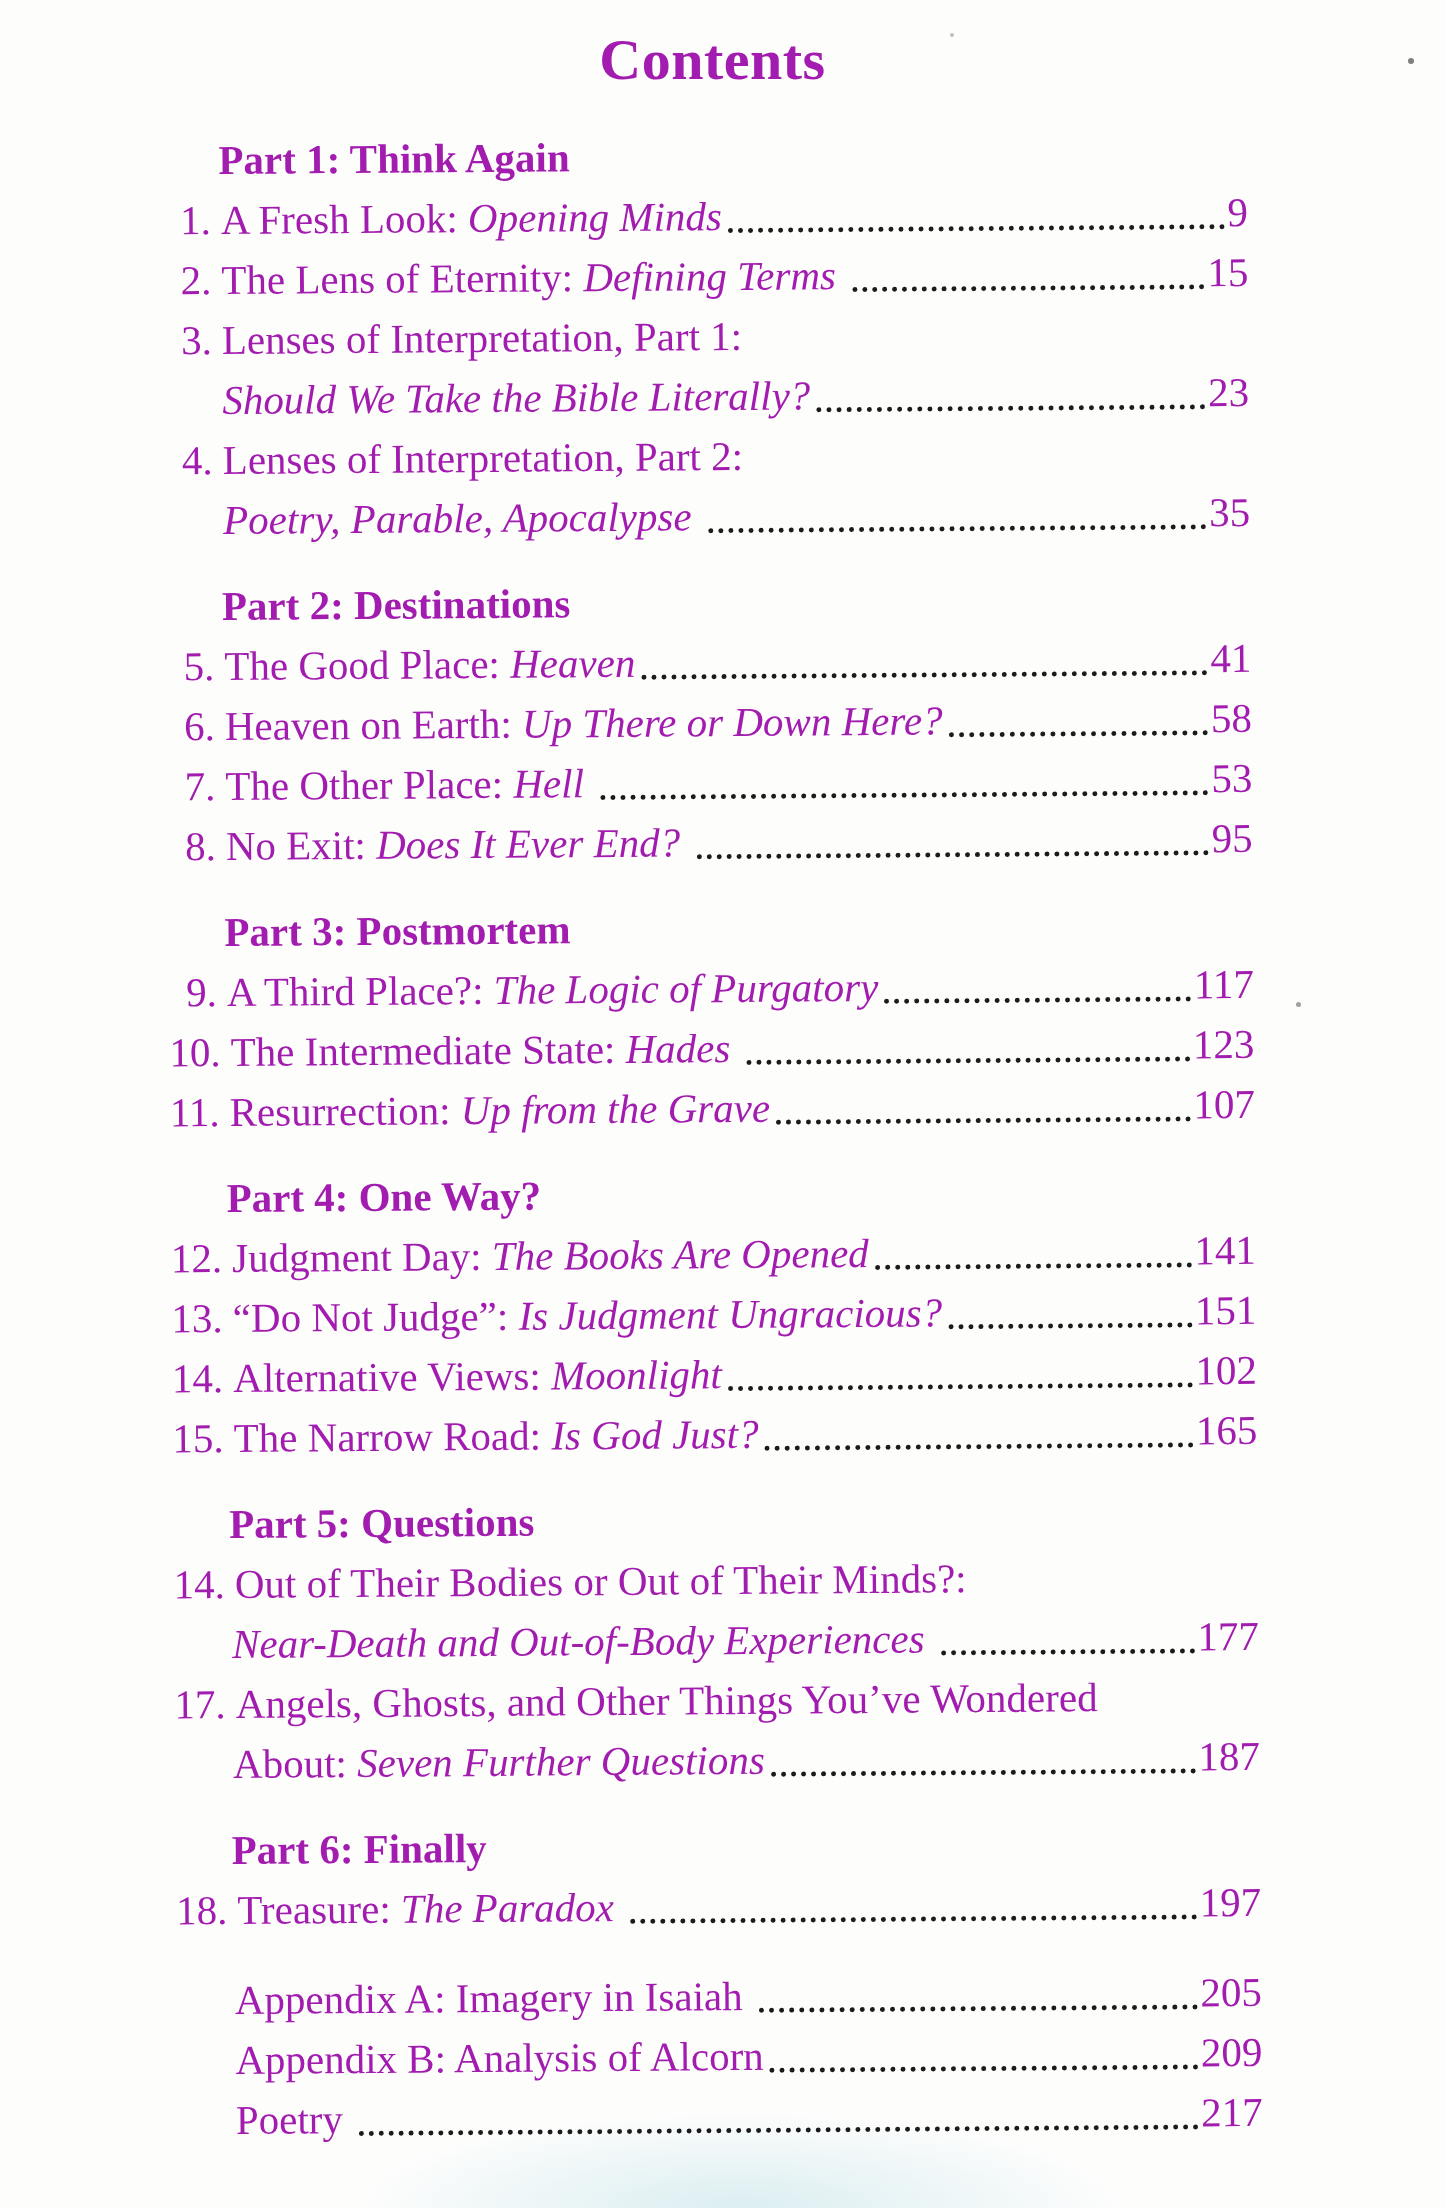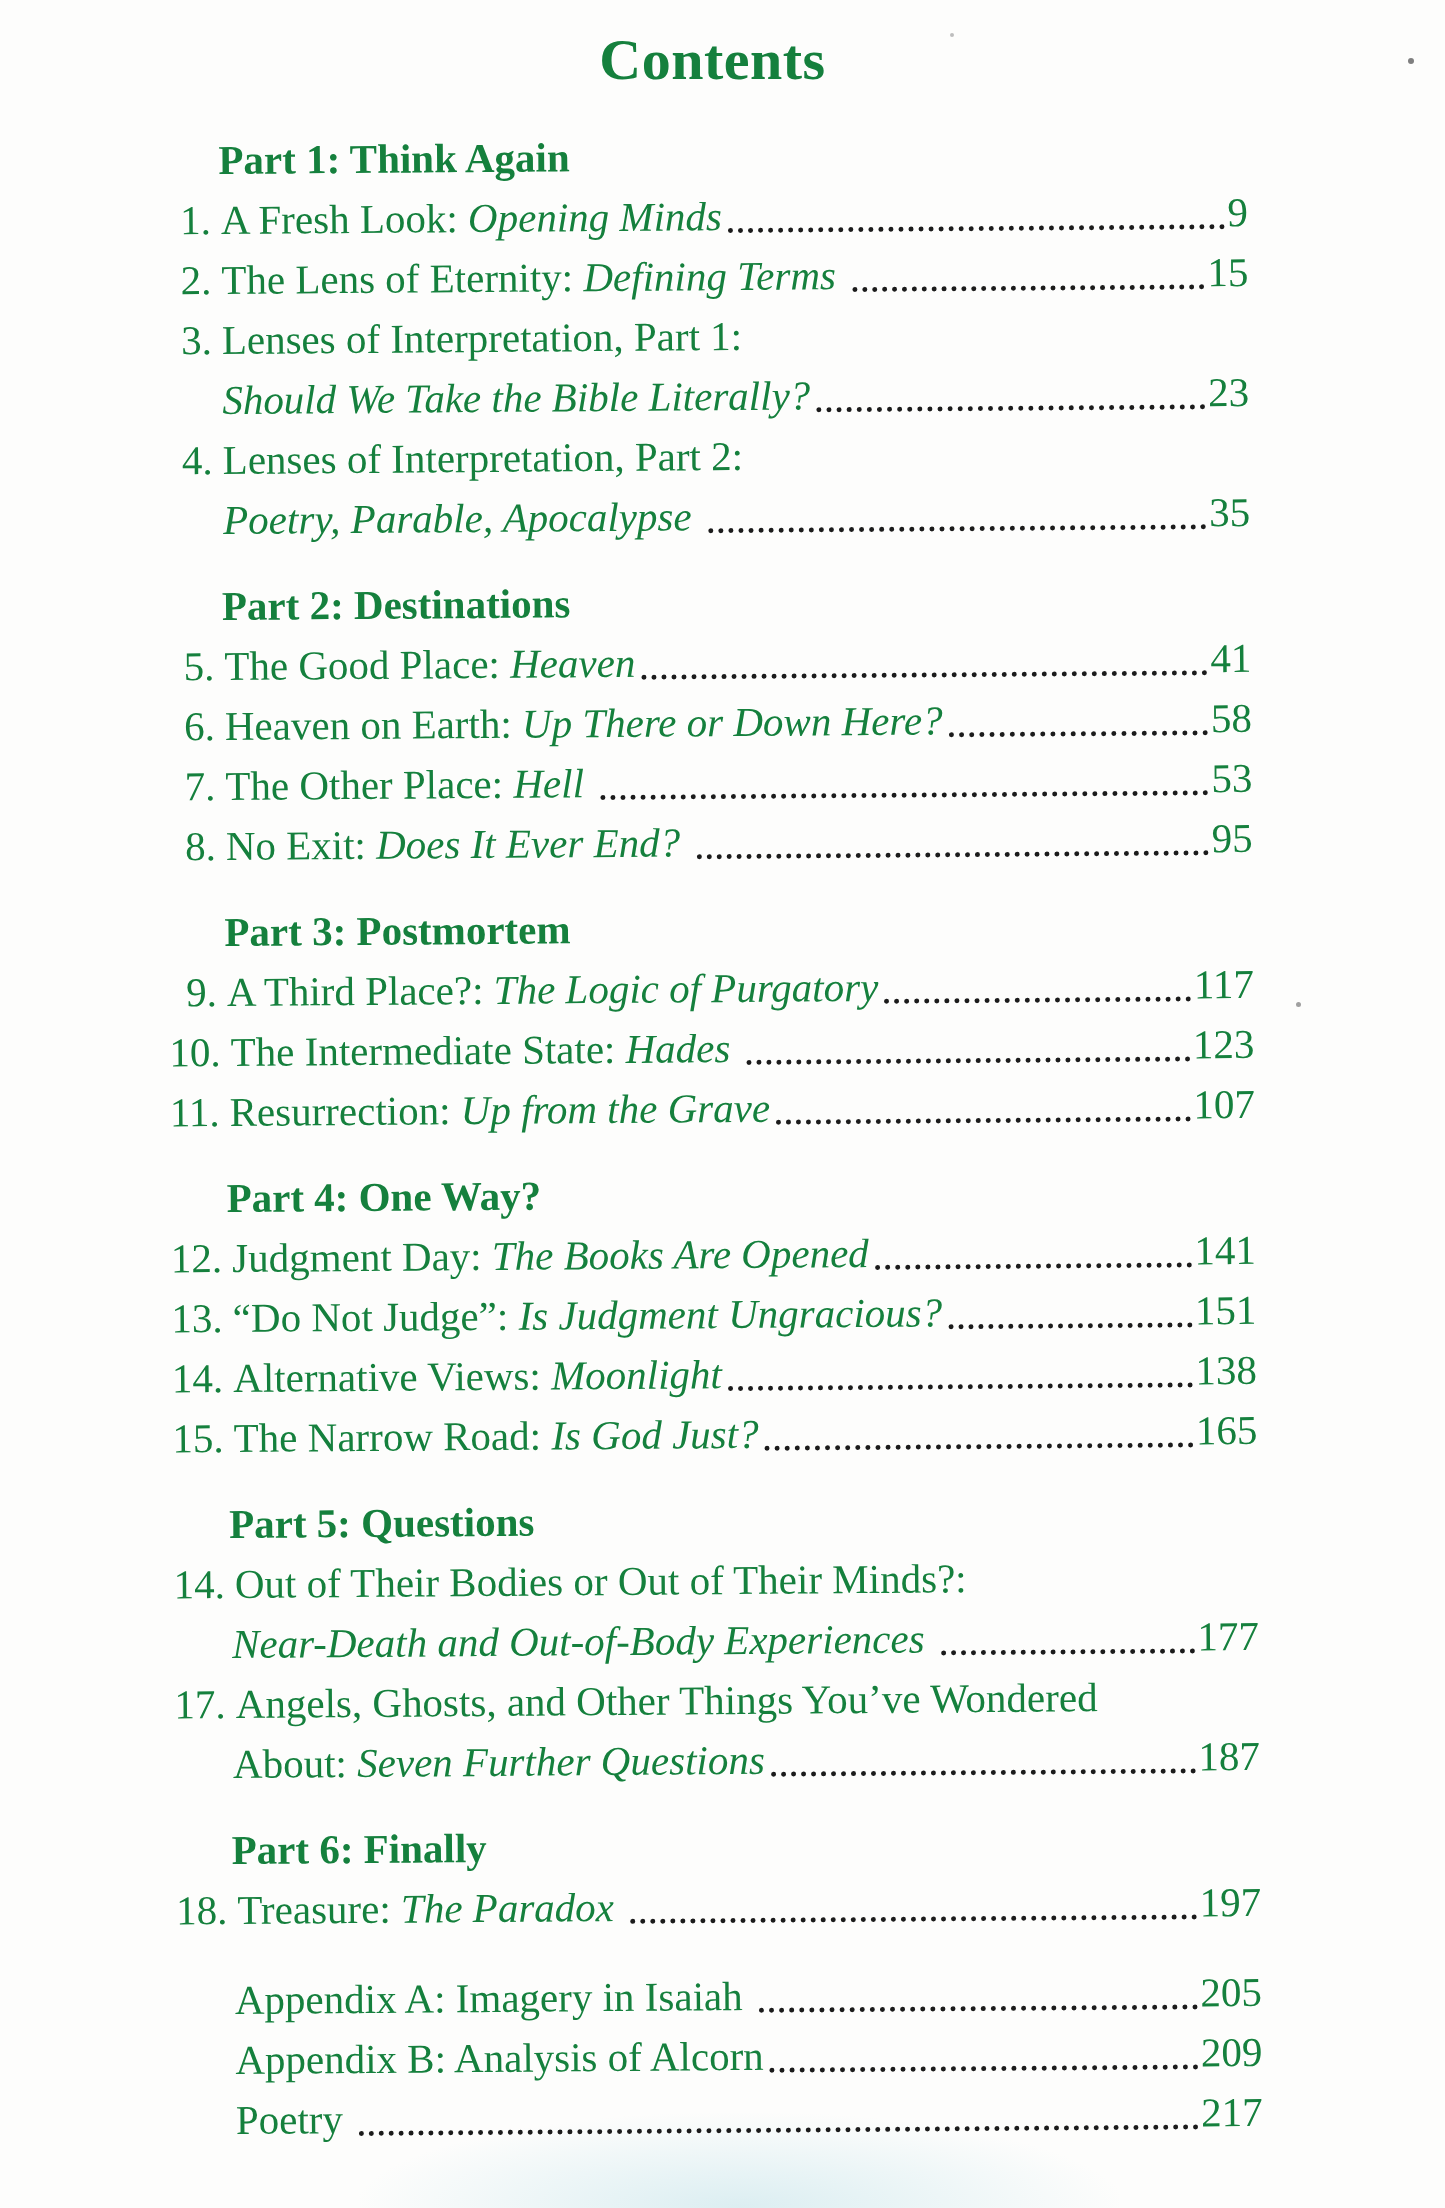--- a/index.html
+++ b/index.html
@@ -3,21 +3,21 @@
 <meta charset="utf-8">
 <style>
   html, body { margin: 0; padding: 0; background: #ffffff; }
   .page {
     position: relative;
     width: 1445px;
     height: 2208px;
     background: #fdfdfc;
     overflow: hidden;
     font-family: "Liberation Serif", serif;
-    color: #15803d;
+    color: #a21caf;
   }
   .content {
     position: absolute;
     left: 170px;
     top: 24px;
     width: 1085px;
   }
   .title {
     margin: 0 0 34px 0;
     font-size: 58px;
@@ -196,21 +196,21 @@
         <div class="row">
           <span class="num">13.</span>
           <span class="text"><span>“Do Not Judge”: </span><span class="i">Is Judgment Ungracious?</span></span>
           <span class="leader"></span>
           <span class="pagenum">151</span>
         </div>
         <div class="row">
           <span class="num">14.</span>
           <span class="text"><span>Alternative Views: </span><span class="i">Moonlight</span></span>
           <span class="leader"></span>
-          <span class="pagenum">138</span>
+          <span class="pagenum">102</span>
         </div>
         <div class="row">
           <span class="num">15.</span>
           <span class="text"><span>The Narrow Road: </span><span class="i">Is God Just?</span></span>
           <span class="leader"></span>
           <span class="pagenum">165</span>
         </div>
       </div>
 
       <div class="part">

